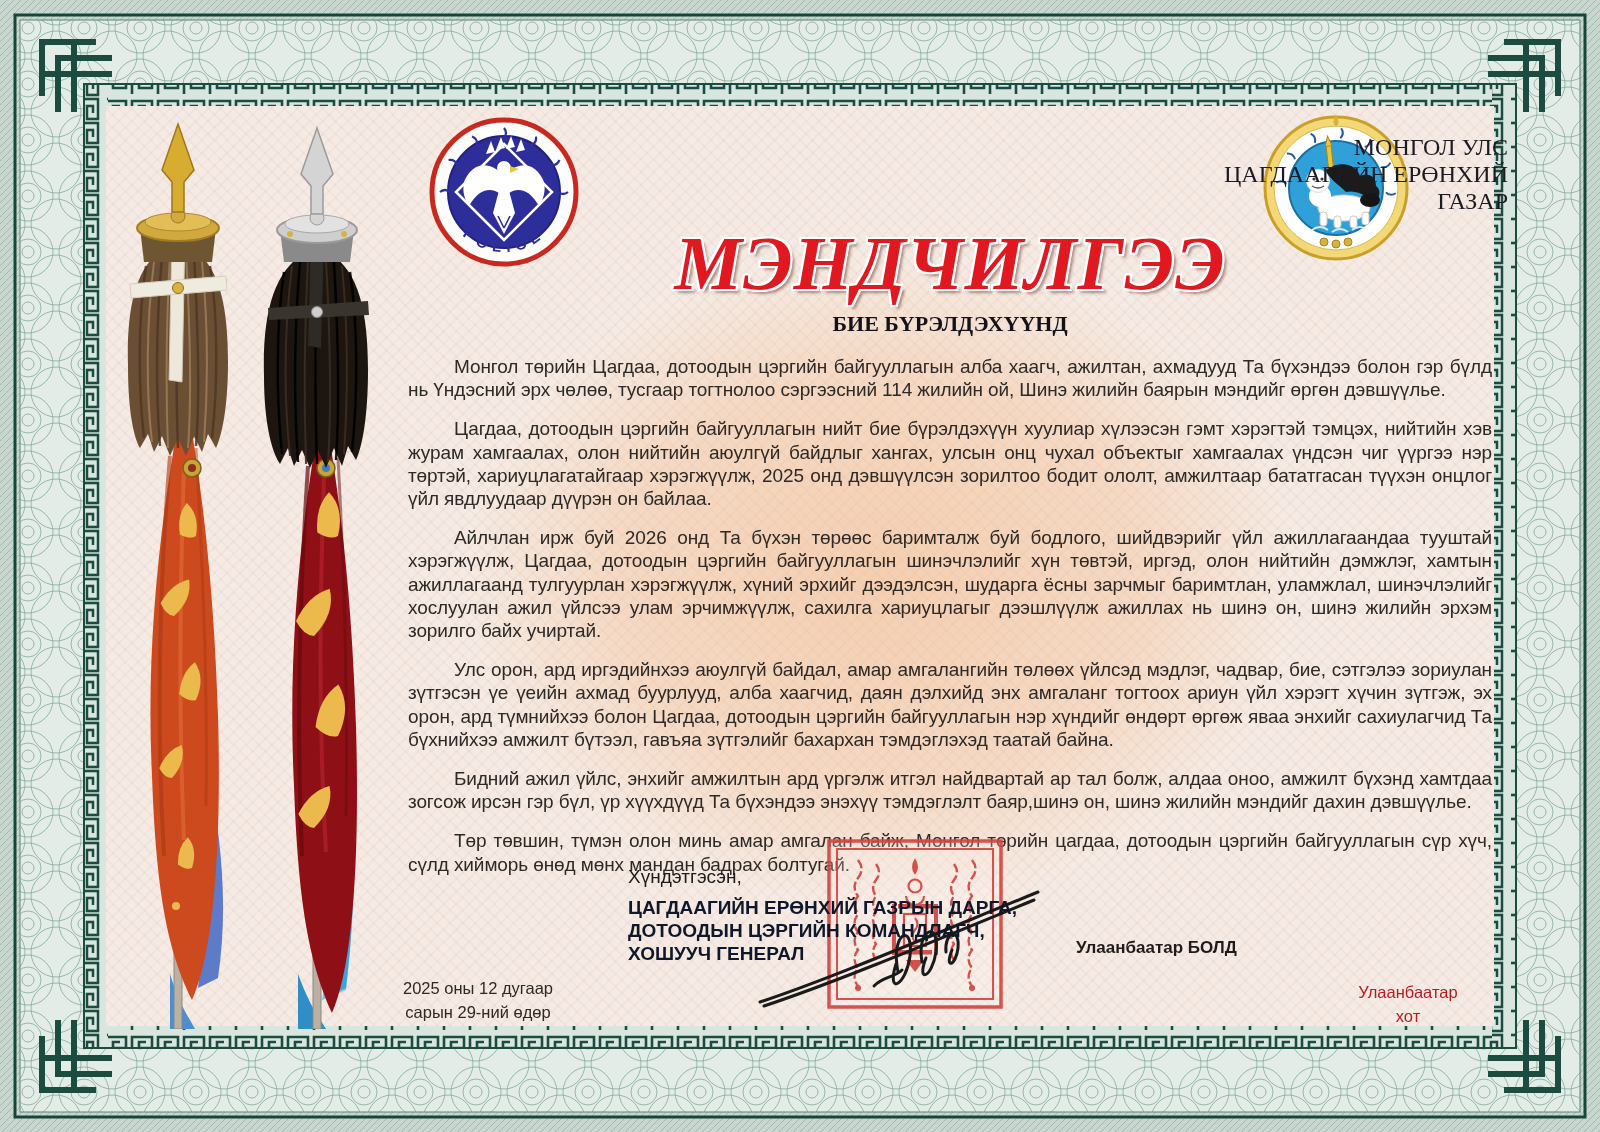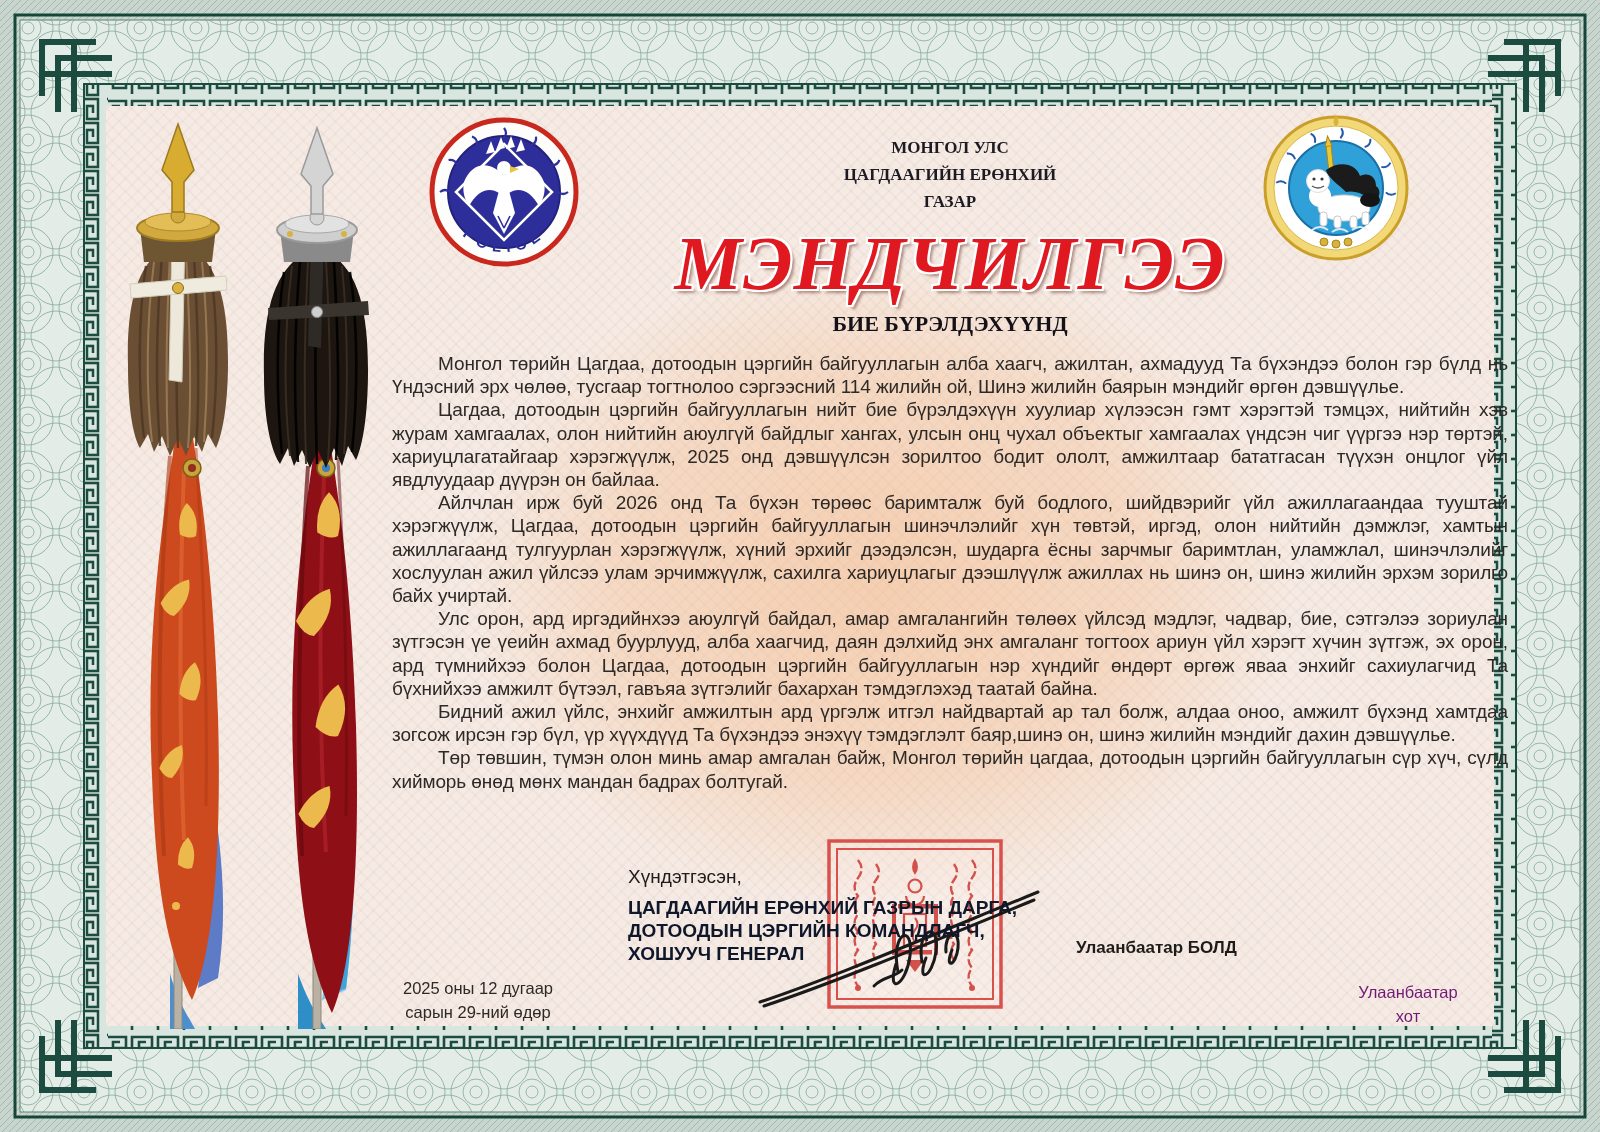--- a/index.html
+++ b/index.html
@@ -23,61 +23,61 @@
   .watermark{
     position:absolute;left:470px;top:260px;width:820px;height:640px;border-radius:50%;
     background:radial-gradient(ellipse at center, rgba(243,183,135,.55) 0%, rgba(243,183,135,.35) 45%, rgba(243,183,135,0) 72%);
     pointer-events:none;
   }
   
   .content{
     position:absolute;left:392px;top:134px;width:1116px;color:#24211f;
   }
   .org{
-    text-align:center;font-family:"Liberation Serif","DejaVu Serif",serif;
-    font-weight:bold;font-size:17px;line-height:27px;color:#1c1a22;
+    text-align:right;font-family:"Liberation Serif","DejaVu Serif",serif;
+    font-weight:normal;font-size:24px;line-height:27px;color:#1c1a22;
   }
   .cert-title{
     margin-top:8px;text-align:center;
     font-family:"Liberation Serif","DejaVu Serif",serif;font-weight:bold;
     font-size:76px;line-height:80px;letter-spacing:1px;color:#e0181f;
     text-shadow:
       -2px -2px 0 #fff, 2px -2px 0 #fff, -2px 2px 0 #fff, 2px 2px 0 #fff,
       0 -2px 0 #fff, 0 2px 0 #fff, -2px 0 0 #fff, 2px 0 0 #fff,
       4px 4px 3px rgba(90,30,20,.45);
     font-style: italic;
   }
   .recipient{
     margin-top:6px;text-align:center;
     font-family:"Liberation Serif","DejaVu Serif",serif;font-weight:bold;
     font-size:22px;line-height:30px;color:#141218;
   }
   .bodytext{margin-top:13px;}
   .bodytext p{
-    margin:0;text-align:justify;text-indent:46px;
+    margin:16px;text-align:justify;text-indent:46px;
     font-size:19px;line-height:23.2px;color:#2d2926;letter-spacing:-0.1px;
   }
   
   .salutation{
     position:absolute;left:628px;top:866px;font-weight:normal;font-size:19px;color:#1e1c1a;
   }
   .signer{
     position:absolute;left:628px;top:896px;font-weight:bold;font-size:19px;
     line-height:23px;color:#0f172a;white-space:nowrap;
   }
   .signer-name{
     position:absolute;left:1076px;top:938px;font-weight:bold;font-size:17px;color:#1e1c1a;white-space:nowrap;
   }
   .date-block{
     position:absolute;left:388px;top:976px;width:180px;text-align:center;
     font-size:16.5px;line-height:24px;color:#2d2926;
   }
   .city-block{
     position:absolute;left:1348px;top:980px;width:120px;text-align:center;
-    font-size:16.5px;line-height:24px;color:#701a75;
+    font-size:16.5px;line-height:24px;color:#b91c1c;
   }
   svg{display:block;}
 </style>
 </head>
 <body>
 
 <div class="page">
 
   <svg class="layer" width="1600" height="1132" viewBox="0 0 1600 1132">
     <defs>

